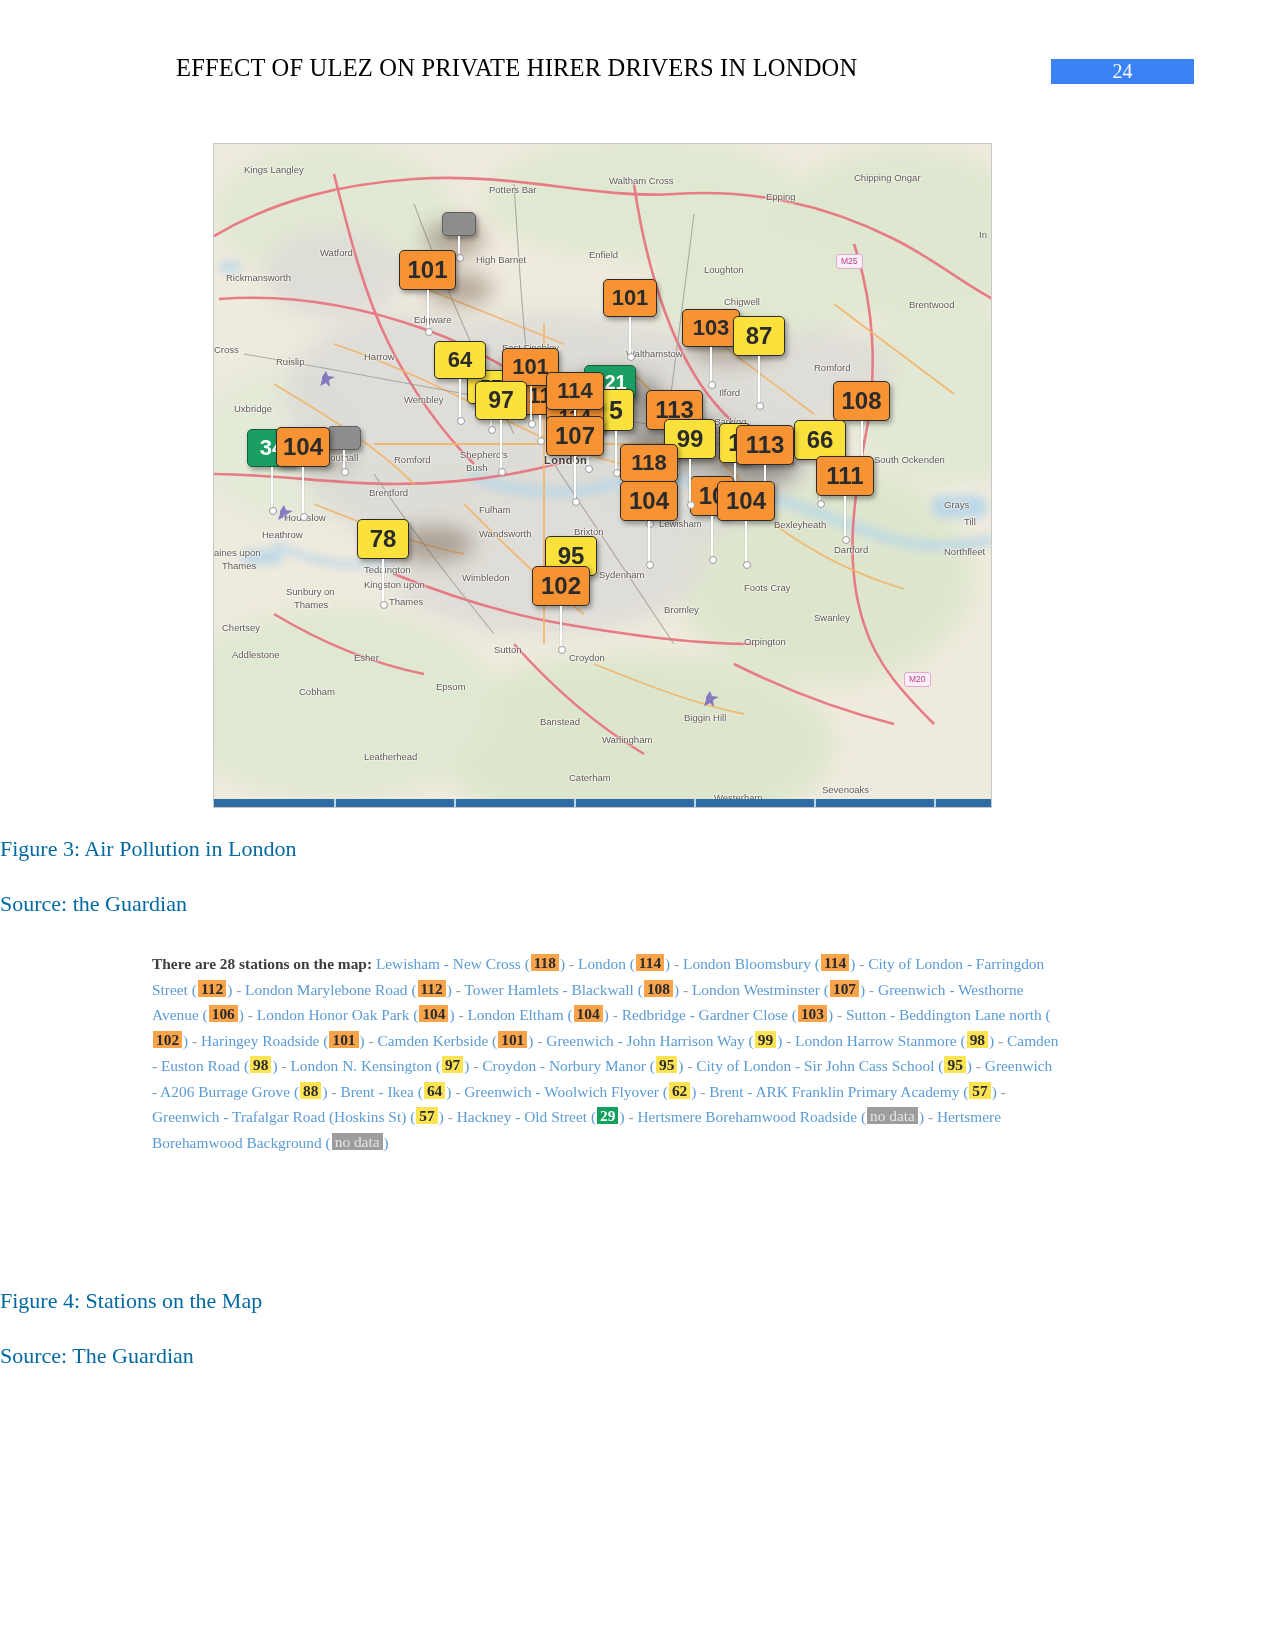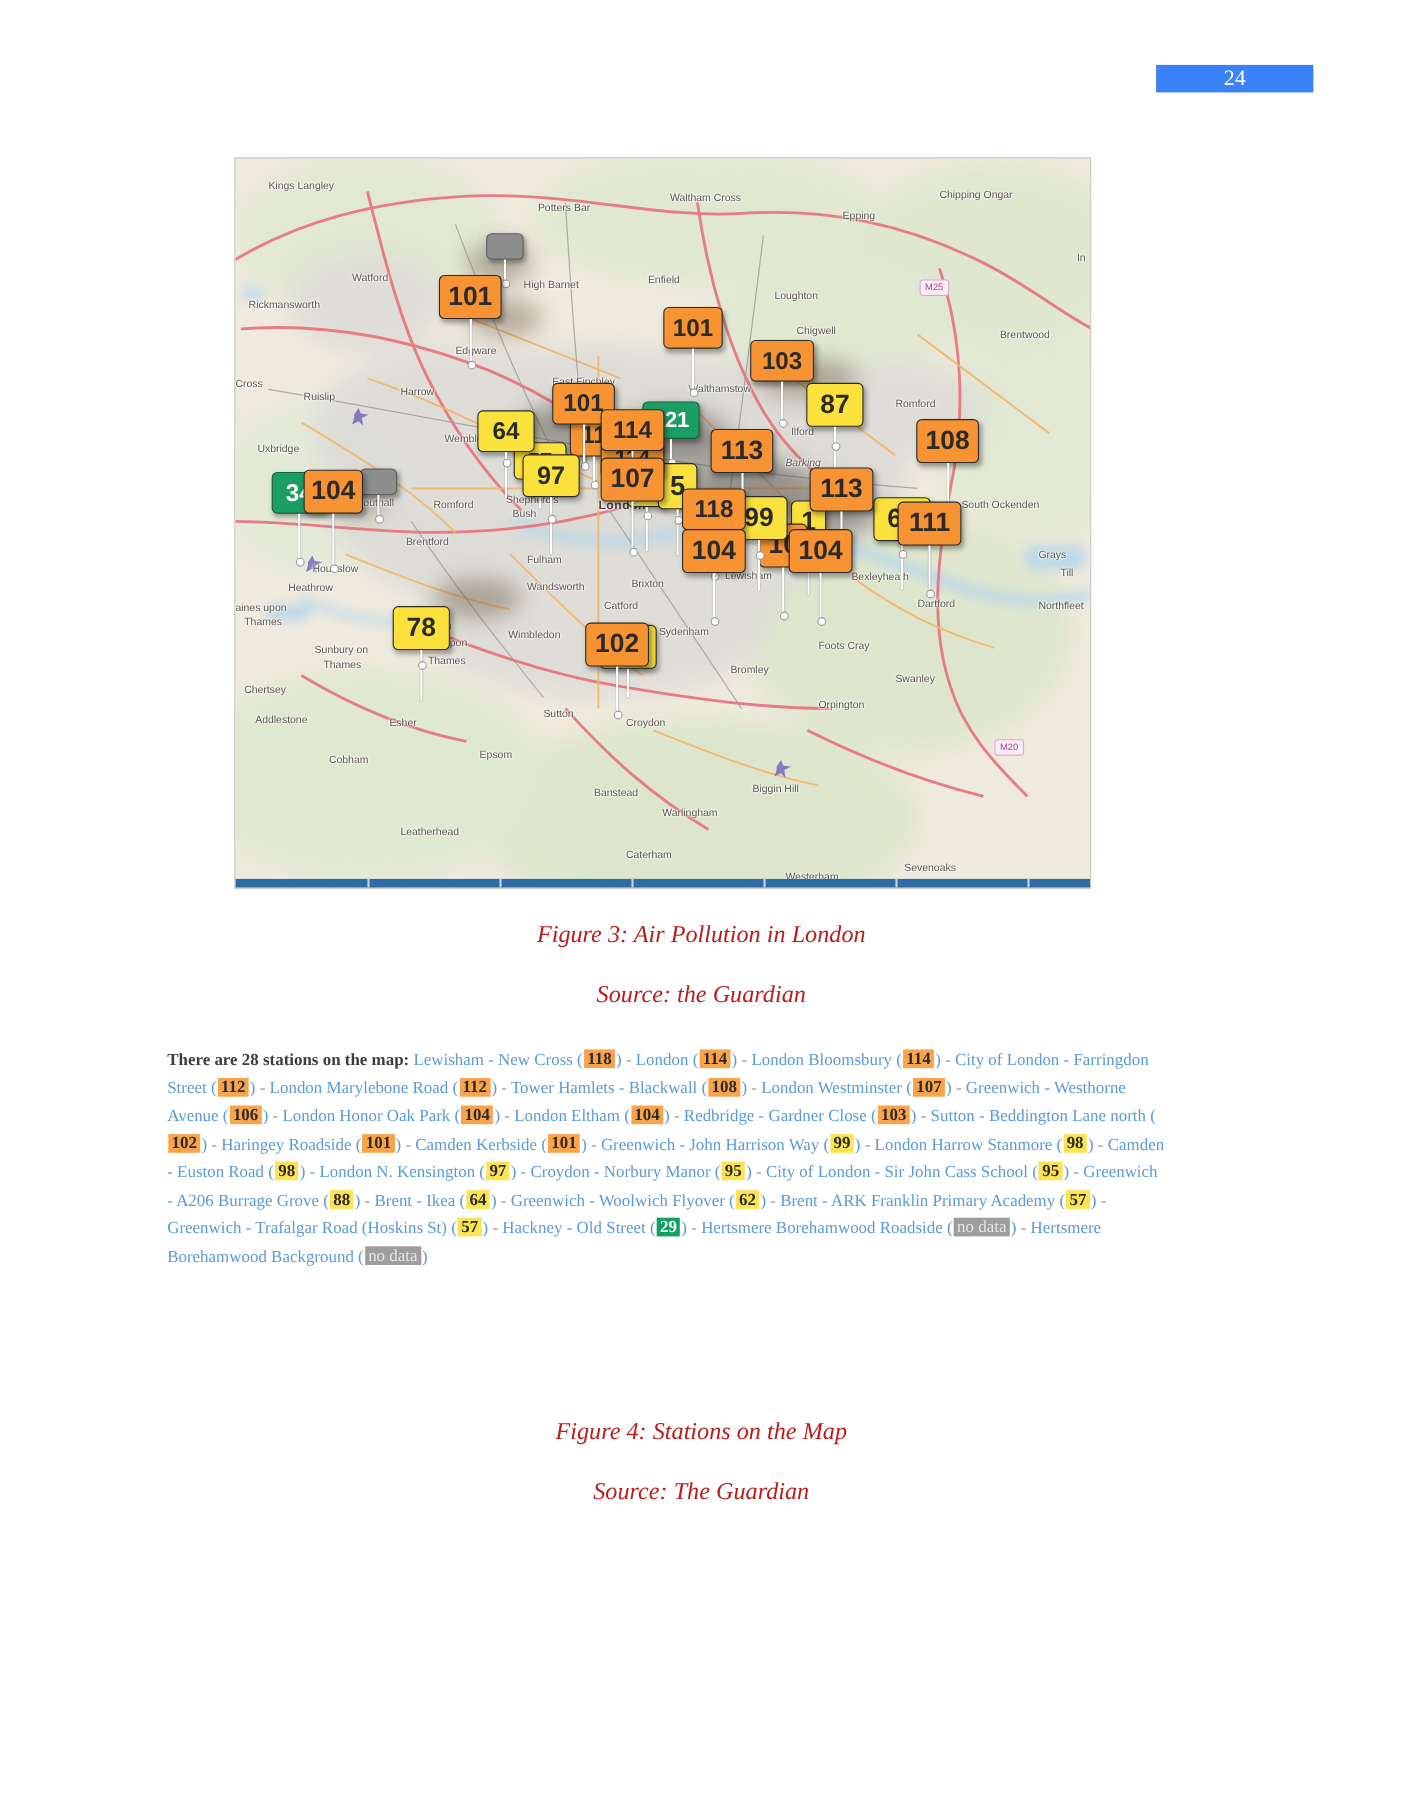--- a/index.html
+++ b/index.html
@@ -62,28 +62,28 @@
     position:absolute;left:50%;width:6px;height:6px;border-radius:50%;
     background:#fff;border:1px solid #9a9a9a;transform:translateX(-3px);
   }
   .pin .box{
     position:relative;border:1.5px solid #2b2b2b;border-radius:5px;
     font-family:"Liberation Sans", sans-serif;font-weight:bold;
     color:#2b2b2b;display:flex;align-items:center;justify-content:center;
     box-shadow:2px 3px 5px rgba(0,0,0,.35);
   }
   .pin.orange .box{background:#f79333;}
-  .pin.yellow .box{background:#fbe13c;margin-top:32px;}
+  .pin.yellow .box{background:#fbe13c;}
   .pin.green  .box{background:#1b9e63;color:#ffffff;border-color:#14603e;}
   .pin.grey   .box{background:#8d8d8d;color:#dcdcdc;border-color:#5f5f5f;}
 
   
   .caption{
-    position:absolute;width:1275px;text-align:center;
-    font-family:"Liberation Serif", serif;font-size:22px;color:#b91c1c;font-style:italic;
+    position:absolute;width:1275px;text-align:left;
+    font-family:"Liberation Serif", serif;font-size:22px;color:#0369a1;
   }
 
   
   .stations-panel{
     position:absolute;left:142px;top:941px;width:929px;
   }
   .stations-head{
     height:48px;background:#f7f7f5;border-bottom:1px solid #c9c9c5;
     display:flex;align-items:center;justify-content:center;
   }
@@ -107,20 +107,21 @@
   }
   .val.orange{background:#f9a34a;}
   .val.yellow{background:#fbe354;}
   .val.green{background:#11a05e;color:#fff;}
   .val.nodata{background:#9d9d9d;color:#e6e6e6;font-weight:normal;}
 </style>
 </head>
 <body>
 
 <div class="doc-header">
+  <div class="header-title">EFFECT OF ULEZ ON PRIVATE HIRER DRIVERS IN LONDON</div>
   <div class="page-badge">
     <div class="page-badge-num">24</div>
   </div>
 </div>
 
 <div class="map-figure">
   <div class="map-canvas">
     <svg width="779" height="665" viewBox="0 0 779 665" style="position:absolute;left:0;top:0;">
       <defs>
         <filter id="sm">

